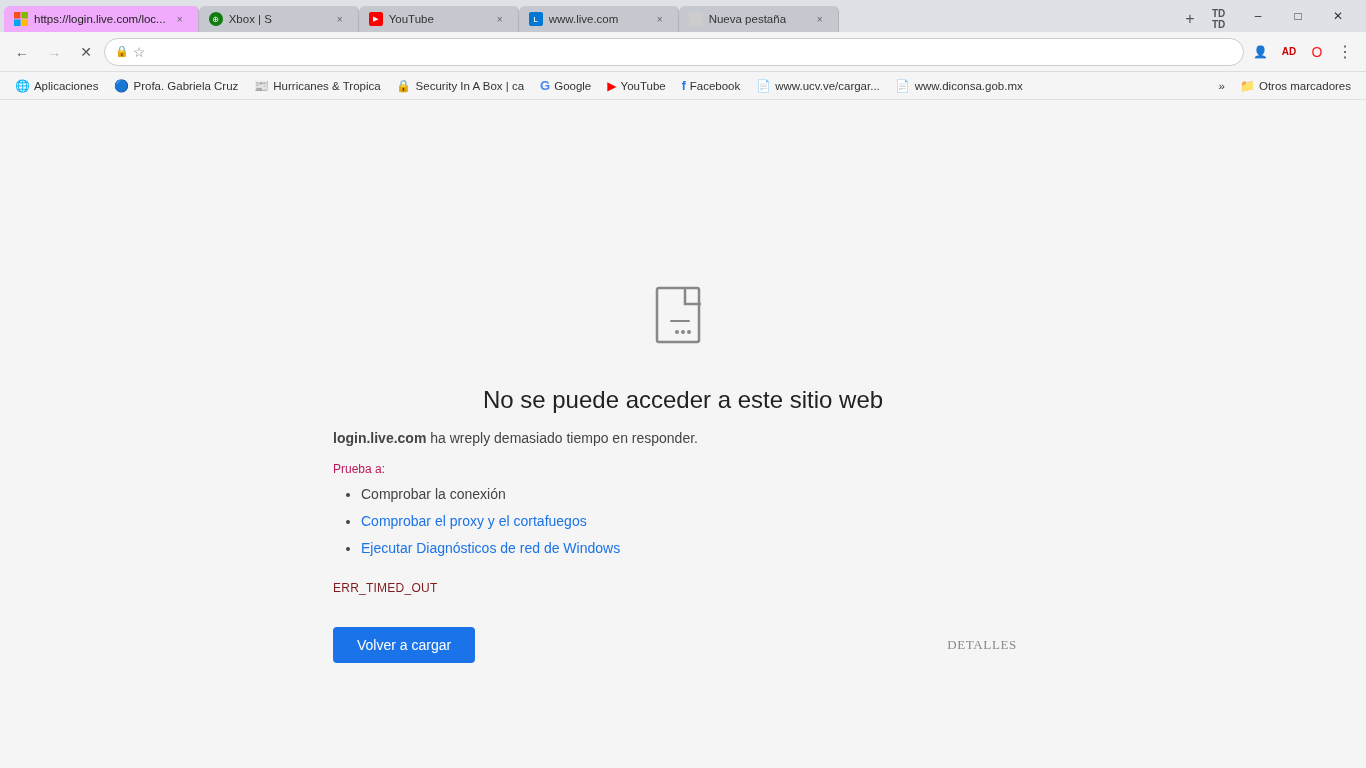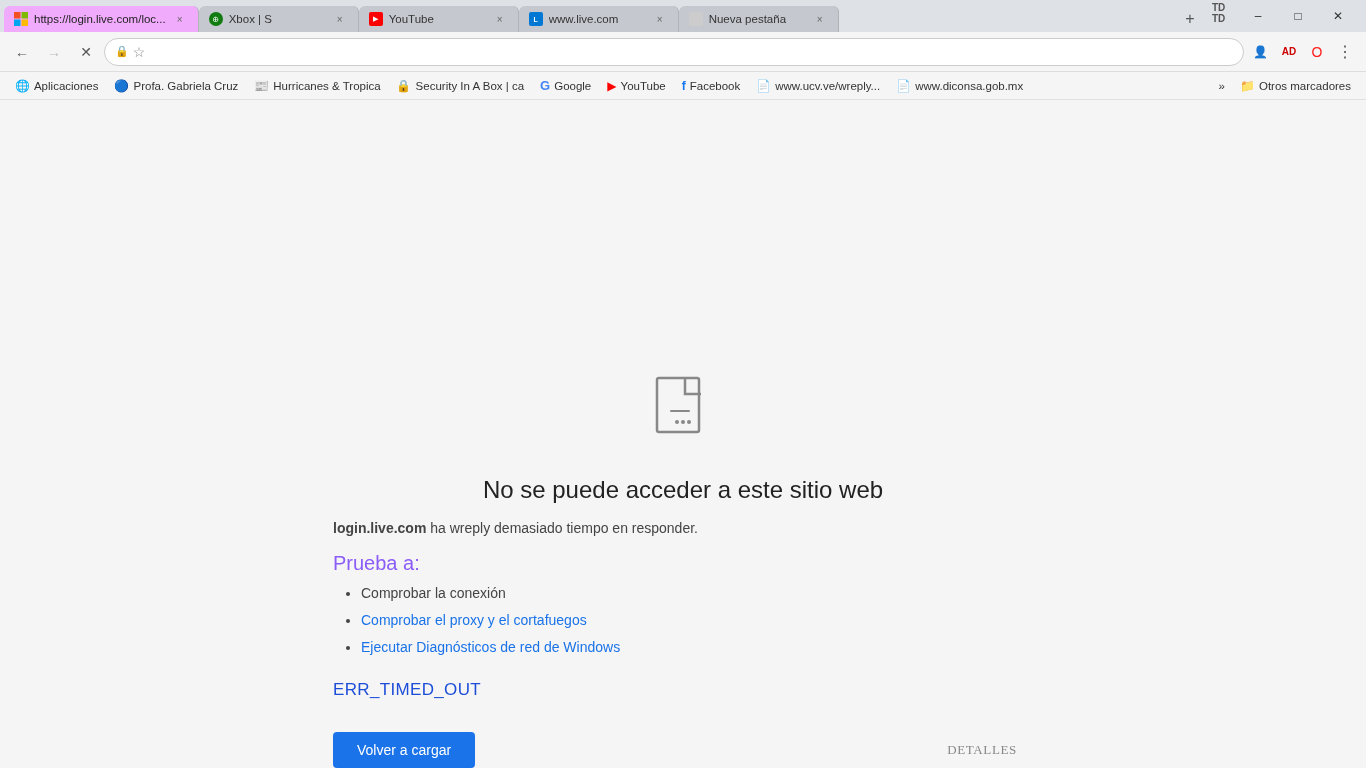--- a/index.html
+++ b/index.html
@@ -68,21 +68,21 @@
       flex-shrink: 0;
     }
     .new-tab-btn {
       width: 28px; height: 26px;
       display: flex; align-items: center; justify-content: center;
       font-size: 16px; color: #555;
       cursor: pointer;
       align-self: flex-end;
     }
     .window-controls {
-      display: flex; align-items: flex-start; gap: 0;
+      display: flex; align-items: flex-end; gap: 0;
       padding: 0 8px;
     }
     .win-btn {
       width: 40px; height: 32px;
       display: flex; align-items: center; justify-content: center;
       font-size: 12px; color: #333;
       cursor: pointer;
     }
 
     
@@ -164,21 +164,21 @@
       border-radius: 3px;
     }
     .bk-folder { font-size: 12px; color: #f5c518; }
 
     
     .page-content {
       flex: 1;
       background: #f5f5f5;
       display: flex;
       justify-content: center;
-      align-items: flex-end;
+      align-items: center;
       padding-top: 80px;
       position: relative;
     }
     .error-container {
       display: flex;
       flex-direction: column;
       align-items: flex-start;
       max-width: 700px;
       width: 700px;
     }
@@ -197,43 +197,43 @@
       margin-bottom: 16px;
       align-self: center;
     }
     .error-subtitle {
       font-size: 14px;
       color: #444;
       margin-bottom: 16px;
     }
     .error-subtitle strong { font-weight: 600; }
     .error-try-label {
-      font-size: 20px;
-      color: #8b5cf6;
+      font-size: 12px;
+      color: #be185d;
       margin-bottom: 8px;
     }
     .error-list {
       list-style: disc;
       padding-left: 28px;
       margin-bottom: 16px;
     }
     .error-list li {
       font-size: 14px;
       color: #444;
       margin-bottom: 6px;
       line-height: 1.5;
     }
     .error-list li a, .error-link {
       color: #1a73e8;
       text-decoration: none;
       cursor: pointer;
     }
     .error-code {
-      font-size: 17px;
-      color: #1d4ed8;
+      font-size: 12px;
+      color: #7f1d1d;
       margin-bottom: 32px;
       letter-spacing: 0.02em;
     }
     .error-actions {
       display: flex;
       align-items: center;
       justify-content: space-between;
       width: 100%;
       gap: 16px;
     }
@@ -373,21 +373,21 @@
     <div class="bookmark-item">
       <span class="bookmark-icon" style="color:#ff0000;">▶</span>
       <span>YouTube</span>
     </div>
     <div class="bookmark-item">
       <span class="bookmark-icon" style="color:#1877f2; font-weight:bold;">f</span>
       <span>Facebook</span>
     </div>
     <div class="bookmark-item">
       <span class="bookmark-icon">📄</span>
-      <span>www.ucv.ve/wreply...</span>
+      <span>www.ucv.ve/cargar...</span>
     </div>
     <div class="bookmark-item">
       <span class="bookmark-icon">📄</span>
       <span>www.diconsa.gob.mx</span>
     </div>
     <div class="bookmarks-more">
       <span>»</span>
     </div>
     <div class="bookmark-item">
       <span class="bk-folder">📁</span>

